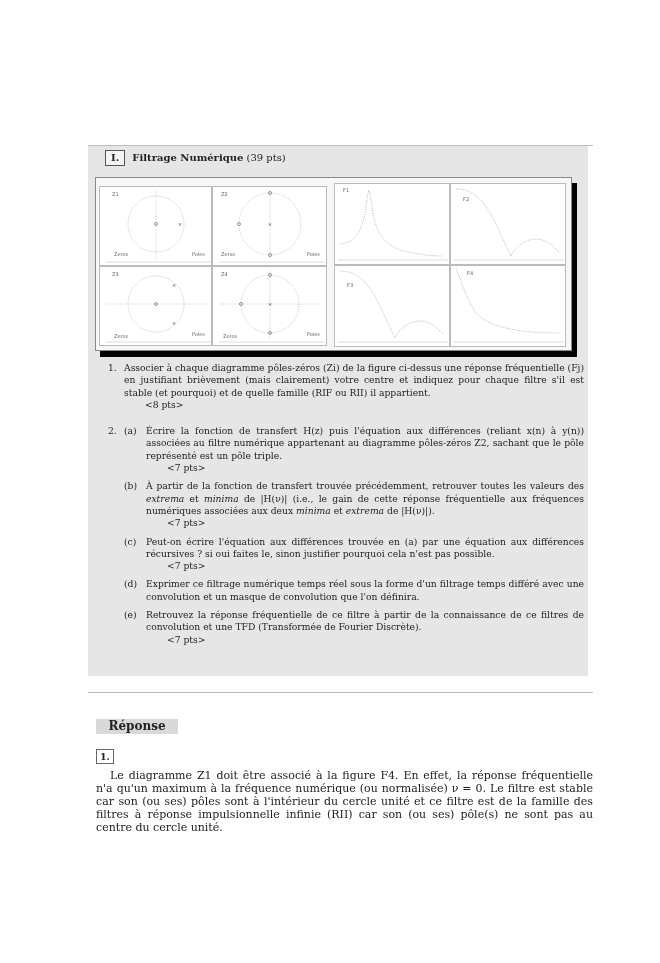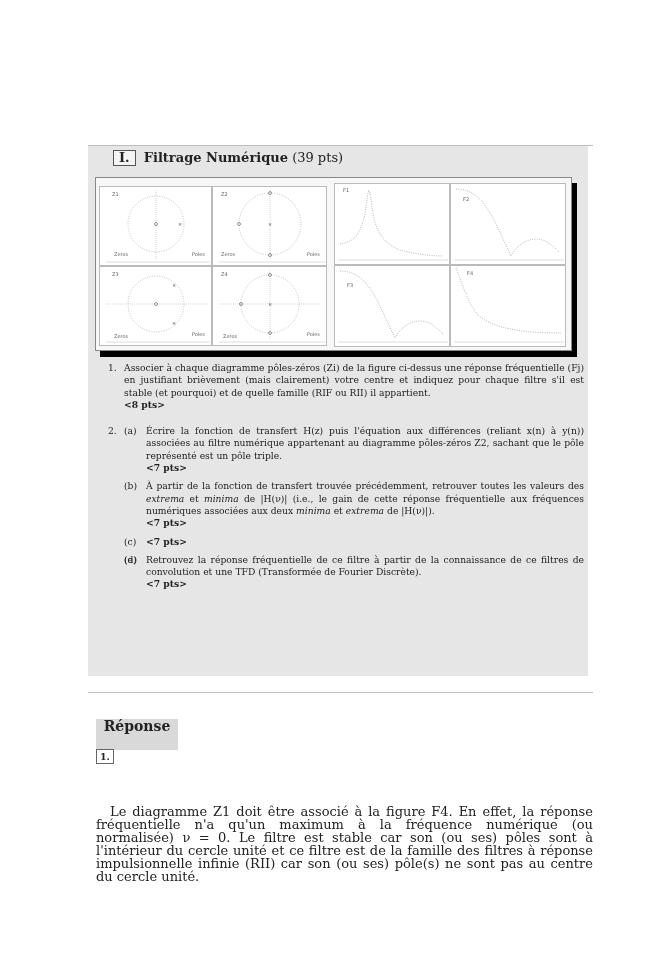--- a/index.html
+++ b/index.html
@@ -1,39 +1,39 @@
 <!DOCTYPE html>
 <html><head>
 <meta charset="utf-8">
 <style>
   html, body { margin:0; padding:0; background:#ffffff; }
   body { width:660px; height:963px; position:relative; overflow:hidden;
          font-family:"DejaVu Serif","Liberation Serif",serif; color:#222; }
   .rule { position:absolute; left:88px; width:505px; height:1px; background:#bdbdbd; }
   .panel { position:absolute; left:88px; top:146px; width:500px; height:530px; background:#e6e6e6; }
-  .sec-title { position:absolute; left:113px; top:150px; font-size:13px; line-height:14px; }
+  .sec-title { position:absolute; left:105px; top:150px; font-size:10px; line-height:14px; }
   .boxnum { display:inline-block; border:1px solid #555; padding:0 5px; font-weight:bold; background:#f4f4f4; margin-right:4px; }
   .sec-title .name { font-weight:bold; }
   .fig-shadow { position:absolute; left:100px; top:183px; width:477px; height:174px; background:#000; }
   .fig { position:absolute; left:95px; top:177px; width:477px; height:174px; background:#f7f7f7; border:1px solid #888; box-sizing:border-box; }
   .plot { position:absolute; background:#fff; border:1px solid #bbb; box-sizing:border-box; overflow:hidden; }
   .plot svg { position:absolute; left:0; top:0; }
   .plabel { position:absolute; font-size:5px; color:#666; font-family:"DejaVu Sans",sans-serif; }
   .qs { position:absolute; left:108px; top:362px; width:476px; font-size:9.2px; line-height:12.3px; }
   .q { position:relative; padding-left:16px; margin-bottom:8px; text-align:justify; }
   .q .num { position:absolute; left:0; top:0; }
   .sub { position:relative; padding-left:22px; margin-bottom:6px; text-align:justify; }
   .sub .lbl { position:absolute; left:0; top:0; }
-  .pts { font-weight:bold; display:block; }
+  .pts { font-weight:normal; display:block;margin-left:21px; }
   i { font-style:italic; }
-  .reponse { position:absolute; left:96px; top:719px; width:82px; height:31px; background:#d9d9d9;
-             font-size:14px; font-weight:bold; text-align:center; line-height:15px; }
+  .reponse { position:absolute; left:96px; top:719px; width:82px; height:15px; background:#d9d9d9;
+             font-size:12px; font-weight:bold; text-align:center; line-height:15px; }
   .ansnum { position:absolute; left:96px; top:749px; border:1px solid #666; font-size:9.5px; font-weight:bold;
             padding:0 3px; line-height:13px; }
-  .answer { position:absolute; left:96px; top:805px; width:497px; font-size:13px; line-height:13px; text-align:justify; text-indent:14px; }
+  .answer { position:absolute; left:96px; top:769px; width:497px; font-size:11px; line-height:13px; text-align:justify; text-indent:14px; }
 </style>
 </head>
 <body>
 
 <div class="rule" style="top:145px;"></div>
 <div class="panel"></div>
 
 <div class="sec-title">
   <span class="boxnum">I.</span>
   <span class="name">Filtrage Numérique</span>
@@ -147,24 +147,26 @@
       <span>Écrire la fonction de transfert H(z) puis l'équation aux différences (reliant x(n) à y(n)) associées au filtre numérique appartenant au diagramme pôles-zéros Z2, sachant que le pôle représenté est un pôle triple.</span>
       <span class="pts">&lt;7 pts&gt;</span>
     </div>
     <div class="sub">
       <span class="lbl">(b)</span>
       <span>À partir de la fonction de transfert trouvée précédemment, retrouver toutes les valeurs des </span><i>extrema</i><span> et </span><i>minima</i><span> de |H(ν)| (i.e., le gain de cette réponse fréquentielle aux fréquences numériques associées aux deux </span><i>minima</i><span>  et </span><i>extrema</i><span> de |H(ν)|).</span>
       <span class="pts">&lt;7 pts&gt;</span>
     </div>
     <div class="sub">
       <span class="lbl">(c)</span>
+      <span>Peut-on écrire l'équation aux différences trouvée en (a) par une équation aux différences récursives ? si oui faites le, sinon justifier pourquoi cela n'est pas possible.</span>
       <span class="pts">&lt;7 pts&gt;</span>
     </div>
     <div class="sub">
       <span class="lbl">(d)</span>
+      <span>Exprimer ce filtrage numérique temps réel sous la forme d'un filtrage temps différé avec une convolution et un masque de convolution que l'on définira.</span>
     </div>
     <div class="sub">
       <span class="lbl">(e)</span>
       <span>Retrouvez la réponse fréquentielle de ce filtre à partir de la connaissance de ce filtres de convolution et une TFD (Transformée de Fourier Discrète).</span>
       <span class="pts">&lt;7 pts&gt;</span>
     </div>
   </div>
 </div>
 
 <div class="rule" style="top:692px;"></div>

